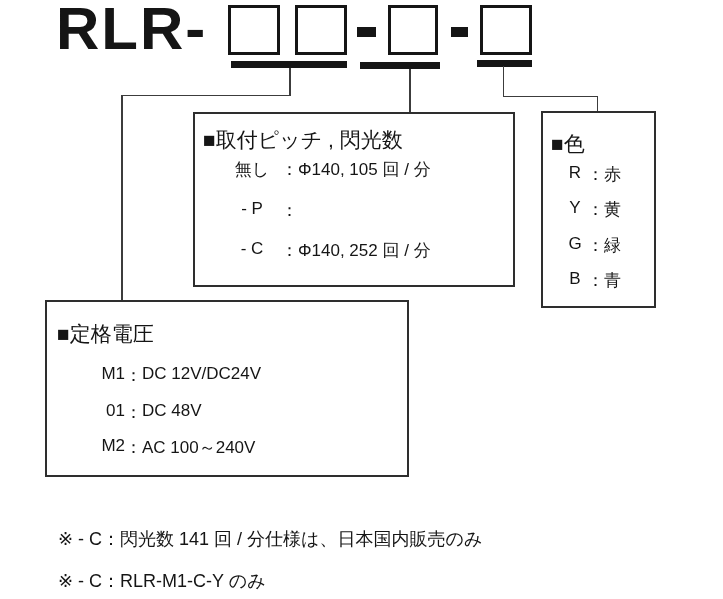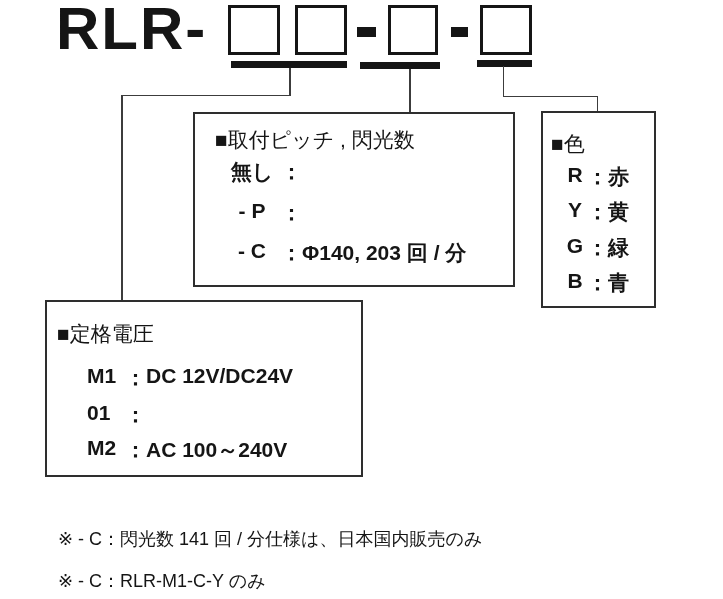--- a/index.html
+++ b/index.html
@@ -18,25 +18,25 @@
     border:3px solid #151515; box-sizing:border-box; background:#fff;
   }
   .dash { position:absolute; background:#151515; }
   .uline { position:absolute; background:#151515; height:7px; }
   .cline { position:absolute; background:#3c3c3c; }
   .secbox {
     position:absolute; border:2px solid #2e2e2e; box-sizing:border-box;
     background:#fff;
   }
   .sec-title { position:absolute; font-size:21px; white-space:nowrap; }
-  .opt-row { position:absolute; font-size:21px; white-space:nowrap; display:flex;font-weight:bold; }
+  .opt-row { position:absolute; font-size:17px; white-space:nowrap; display:flex; }
   .opt-code { display:inline-block; text-align:center; }
   .pitch-box .opt-code { width:58px; }
   .color-box .opt-code { width:24px; }
-  .volt-box .opt-code { width:38px; text-align:left; }
+  .volt-box .opt-code { width:38px; text-align:right; }
   .note { position:absolute; left:58px; font-size:18px; white-space:nowrap; line-height:26px; }
 </style>
 </head>
 <body>
 
 <div class="stage">
 
   <div class="prefix">RLR-</div>
   <div class="slot" style="left:228px"></div>
   <div class="slot" style="left:295px"></div>
@@ -51,33 +51,34 @@
 
   <div class="cline" style="left:289px; top:68px; width:1.5px; height:28px"></div>
   <div class="cline" style="left:121px; top:94.5px; width:169px; height:1.5px"></div>
   <div class="cline" style="left:121px; top:94.5px; width:1.5px; height:206px"></div>
   <div class="cline" style="left:409px; top:69px; width:1.5px; height:43px"></div>
   <div class="cline" style="left:502.5px; top:66px; width:1.5px; height:31px"></div>
   <div class="cline" style="left:502.5px; top:95.5px; width:95px; height:1.5px"></div>
   <div class="cline" style="left:596.5px; top:95.5px; width:1.5px; height:17px"></div>
 
   <div class="secbox pitch-box" style="left:193px; top:112px; width:322px; height:175px">
-    <div class="sec-title" style="left:20px; top:12px">■取付ピッチ , 閃光数</div>
+    <div class="sec-title" style="left:8px; top:12px">■取付ピッチ , 閃光数</div>
     <div class="opt-row" style="left:28px; top:44px">
       <span class="opt-code">無し</span>
         <span>：</span>
+        <span>Φ140, 105 回 / 分</span>
     </div>
     <div class="opt-row" style="left:28px; top:85px">
       <span class="opt-code">- P</span>
         <span>：</span>
     </div>
     <div class="opt-row" style="left:28px; top:125px">
       <span class="opt-code">- C</span>
         <span>：</span>
-        <span>Φ140, 203 回 / 分</span>
+        <span>Φ140, 252 回 / 分</span>
     </div>
   </div>
 
   <div class="secbox color-box" style="left:541px; top:111px; width:115px; height:197px">
     <div class="sec-title" style="left:8px; top:17px">■色</div>
     <div class="opt-row" style="left:20px; top:50px">
       <span class="opt-code">R</span>
         <span>：</span>
         <span>赤</span>
     </div>
@@ -91,30 +92,31 @@
         <span>：</span>
         <span>緑</span>
     </div>
     <div class="opt-row" style="left:20px; top:156px">
       <span class="opt-code">B</span>
         <span>：</span>
         <span>青</span>
     </div>
   </div>
 
-  <div class="secbox volt-box" style="left:45px; top:300px; width:318px; height:177px">
+  <div class="secbox volt-box" style="left:45px; top:300px; width:364px; height:177px">
     <div class="sec-title" style="left:10px; top:18px">■定格電圧</div>
     <div class="opt-row" style="left:40px; top:62px">
       <span class="opt-code">M1</span>
         <span>：</span>
         <span>DC 12V/DC24V</span>
     </div>
     <div class="opt-row" style="left:40px; top:99px">
       <span class="opt-code">01</span>
         <span>：</span>
+        <span>DC 48V</span>
     </div>
     <div class="opt-row" style="left:40px; top:134px">
       <span class="opt-code">M2</span>
         <span>：</span>
         <span>AC 100～240V</span>
     </div>
   </div>
 
   <div class="note" style="top:526px">※ - C：閃光数 141 回 / 分仕様は、日本国内販売のみ</div>
   <div class="note" style="top:568px">※ - C：RLR-M1-C-Y のみ</div>

